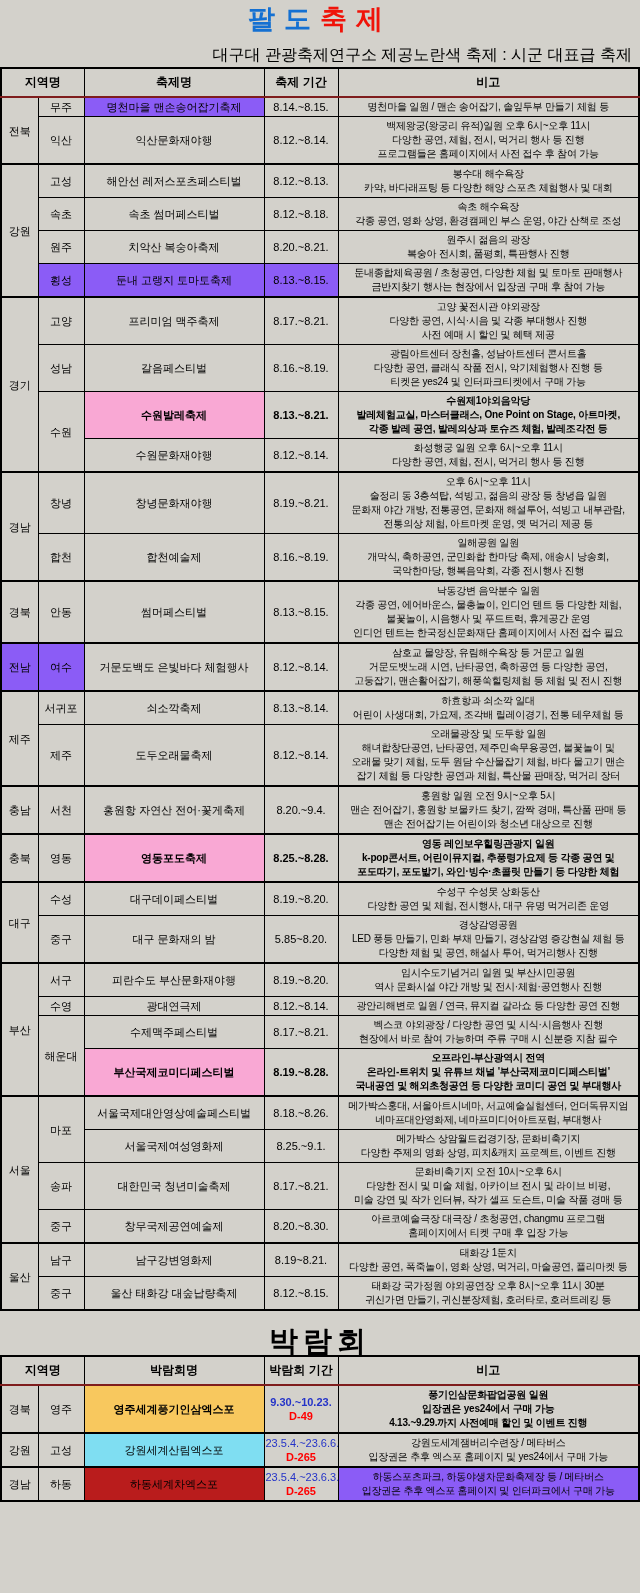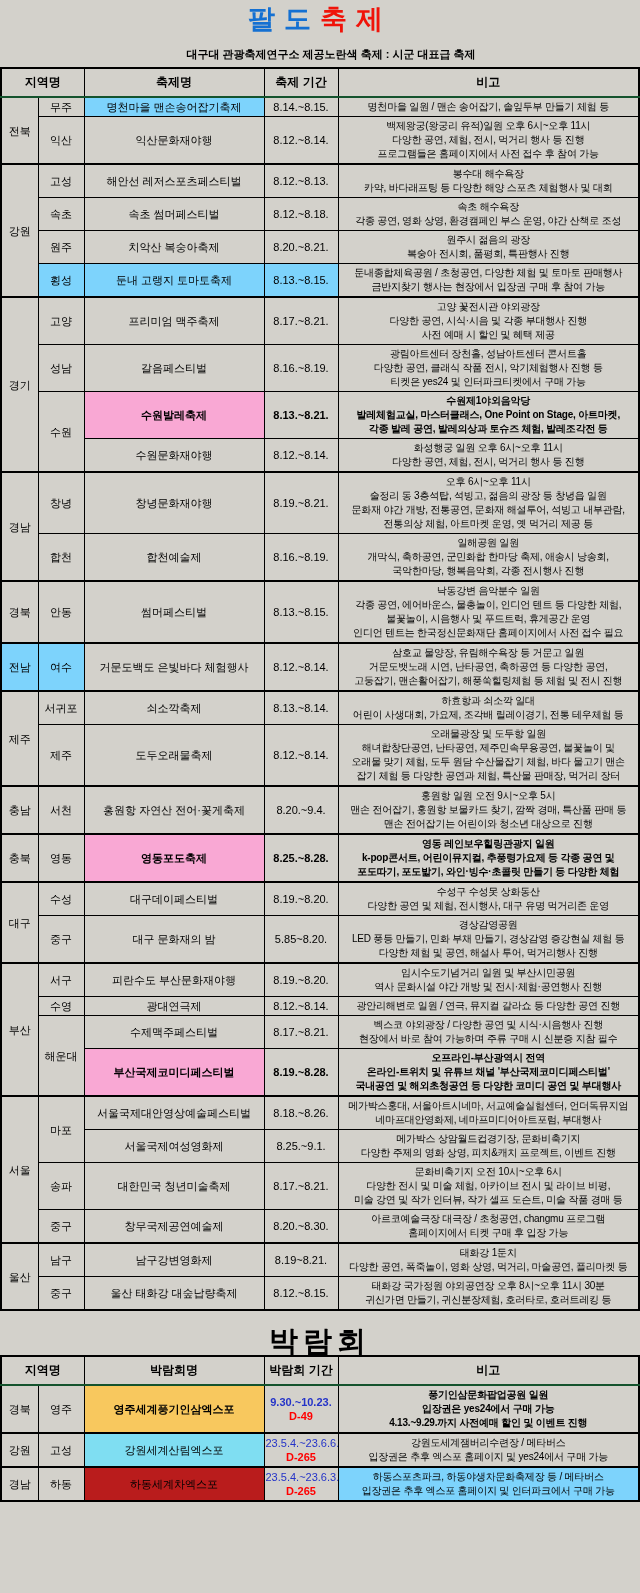--- a/index.html
+++ b/index.html
@@ -24,23 +24,23 @@
   .period-note{
     text-align:right;
     font-weight:bold;
     font-size:12.5px;
     padding-right:8px;
     margin-top:21px;
     line-height:15px;
   }
   .sub-row{
     display:flex;
-    justify-content:center;
-    font-weight:bold;
-    font-size:11px;
+    justify-content:flex-end;
+    font-weight:normal;
+    font-size:16px;
     padding:0 8px 5px 30px;
     margin-top:13px;
     line-height:15px;
   }
   
   table{
     width:640px;
     border-collapse:collapse;
     table-layout:fixed;
     border:2px solid #000;
@@ -50,30 +50,30 @@
     border:1px solid #000;
     text-align:center;
     vertical-align:middle;
     padding:2px 1px;
     background:#d3d1cb;
     overflow:hidden;
   }
   th{
     font-size:12px;
     padding:5px 1px;
-    border-bottom:2px solid #14532d;
+    border-bottom:2px solid #7f1d1d;
   }
   td{
     font-size:11px;
     line-height:14px;
   }
   td.c-note{font-size:10px;letter-spacing:-0.2px;}
   td .nw{white-space:nowrap;}
   .group-start td{border-top:2px solid #000;}
-  .white{background:#7dd3fc;text-align:center;}
+  .white{background:#8b5cf6;text-align:center;}
   .hl{background:#f9a8d4;font-weight:bold;}
   .bold{font-weight:bold;}
   .bg-orange{background:#f8c85e;}
   .bg-cyan{background:#7fdef2;}
   .bg-green{background:#b91c1c;}
   .expo-date{color:#2433c8;}
   .dday{color:#ff0000;font-weight:bold;}
   
   .expo-title{
     text-align:center;

